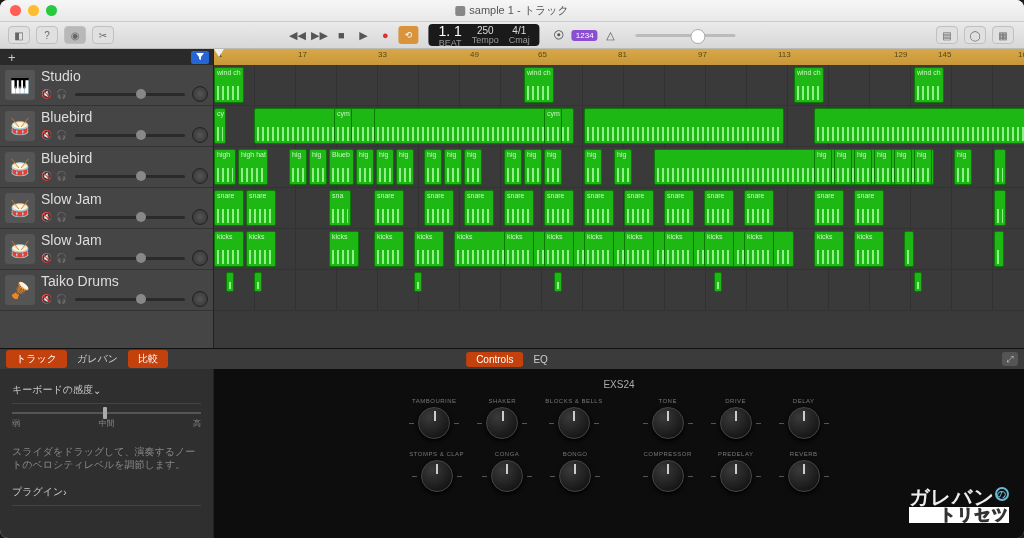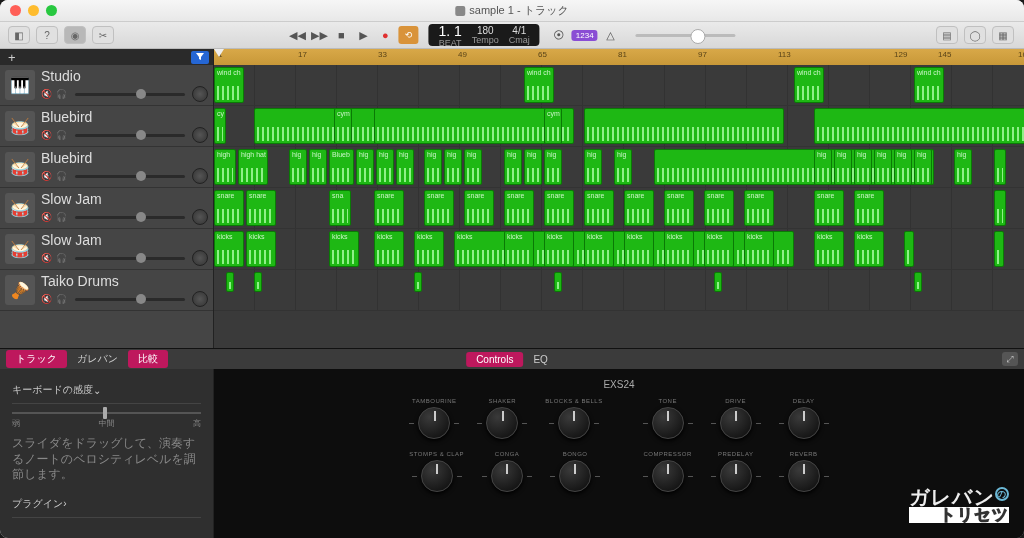--- a/index.html
+++ b/index.html
@@ -47,31 +47,31 @@
 .ruler-tick{position:absolute;top:1px}
 .playhead{position:absolute;left:0;top:0;width:0;height:0;border-left:5px solid transparent;border-right:5px solid transparent;border-top:8px solid #eee;z-index:5}
 .tracks-area{position:relative}
 .lane{height:41px;border-bottom:1px solid #333;position:relative;background:#3a3a3a}
 .lane::before{content:"";position:absolute;inset:0;background:repeating-linear-gradient(90deg,transparent 0 40px,#323232 40px 41px)}
 .region{position:absolute;background:#1eb814;border:1px solid #0a7a05;border-radius:2px;top:2px;font-size:7px;color:#c8f5c5;padding:1px 2px;overflow:hidden;white-space:nowrap}
 .region .midi{position:absolute;bottom:2px;left:2px;right:2px;height:40%;background:repeating-linear-gradient(90deg,#8ff088 0 2px,transparent 2px 5px)}
 .bottom-panel{height:190px;background:#2f2f2f;border-top:1px solid #111;display:flex;flex-direction:column}
 .bp-tabs{height:20px;background:#3b3b3b;display:flex;align-items:center;padding:0 6px;gap:0;position:relative}
 .bp-tab{font-size:10px;color:#ccc;padding:2px 10px;border-radius:3px}
-.bp-tab.blue{background:#be185d;color:#fff}
+.bp-tab.blue{background:#c2410c;color:#fff}
 .bp-center-tabs{position:absolute;left:50%;transform:translateX(-50%);display:flex}
 .bp-expand{position:absolute;right:6px;width:16px;height:14px;background:#555;border-radius:3px;color:#ccc;font-size:9px;display:flex;align-items:center;justify-content:center}
 .bp-body{flex:1;display:flex}
 .bp-left{width:214px;padding:8px 12px;color:#ccc;font-size:10px;border-right:1px solid #222}
 .bp-section{display:flex;align-items:center;padding:6px 0;border-bottom:1px solid #444}
 .bp-slider{margin:8px 0;position:relative}
 .bp-slider-track{height:2px;background:#555;position:relative}
 .bp-slider-track::after{content:"";position:absolute;left:48%;top:-5px;width:4px;height:12px;background:#aaa;border-radius:1px}
 .bp-labels{display:flex;justify-content:space-between;font-size:8px;color:#888;margin-top:4px}
-.bp-desc{font-size:12px;color:#888;line-height:1.3;margin-top:7px}
+.bp-desc{font-size:10px;color:#888;line-height:1.3;margin-top:16px}
 .bp-right{flex:1;background:#0d0d0d;padding:10px 20px;position:relative}
 .plugin-title{text-align:center;font-size:10px;color:#aaa;margin-bottom:8px}
 .knob-rows{display:flex;gap:40px;justify-content:center}
 .knob-group{display:flex;flex-direction:column;gap:12px}
 .knob-row{display:flex;gap:18px}
 .knob-unit{display:flex;flex-direction:column;align-items:center;gap:3px}
 .knob-label{font-size:6px;color:#777;letter-spacing:0.5px}
 .knob{width:32px;height:32px;border-radius:50%;background:radial-gradient(circle at 35% 30%,#3a3a3a,#0a0a0a);border:1px solid #444;position:relative;box-shadow:0 2px 4px #000}
 .knob::after{content:"";position:absolute;left:48%;top:3px;width:2px;height:10px;background:#ccc}
 .knob-dash{width:5px;height:1px;background:#555}
@@ -106,21 +106,21 @@
       <div class="tctl">■</div>
       <div class="tctl">▶</div>
       <div class="tctl rec">●</div>
       <div class="tctl cycle">⟲</div>
       <div class="lcd">
         <div>
           <div class="lcd-big">1. 1</div>
           <div class="lcd-sm">BEAT</div>
         </div>
         <div class="lcd-sm">
-            <div class="v">180</div>
+            <div class="v">250</div>
             <div>Tempo</div>
           </div>
         <div class="lcd-sm">
             <div class="v">4/1</div>
             <div>Cmaj</div>
           </div>
       </div>
       <div class="tctl">⦿</div>
       <div class="badge">1234</div>
       <div class="tctl">△</div>
@@ -219,21 +219,21 @@
         </div>
     </div>
 
     <div class="arrange">
       <div class="ruler">
         <div class="playhead"></div>
         <div id="ruler-ticks">
             <div class="ruler-tick" style="left:4px">1</div>
             <div class="ruler-tick" style="left:84px">17</div>
             <div class="ruler-tick" style="left:164px">33</div>
-            <div class="ruler-tick" style="left:244px">49</div>
+            <div class="ruler-tick" style="left:256px">49</div>
             <div class="ruler-tick" style="left:324px">65</div>
             <div class="ruler-tick" style="left:404px">81</div>
             <div class="ruler-tick" style="left:484px">97</div>
             <div class="ruler-tick" style="left:564px">113</div>
             <div class="ruler-tick" style="left:680px">129</div>
             <div class="ruler-tick" style="left:724px">145</div>
             <div class="ruler-tick" style="left:804px">161</div>
           </div>
       </div>
       <div class="tracks-area" id="lanes">

